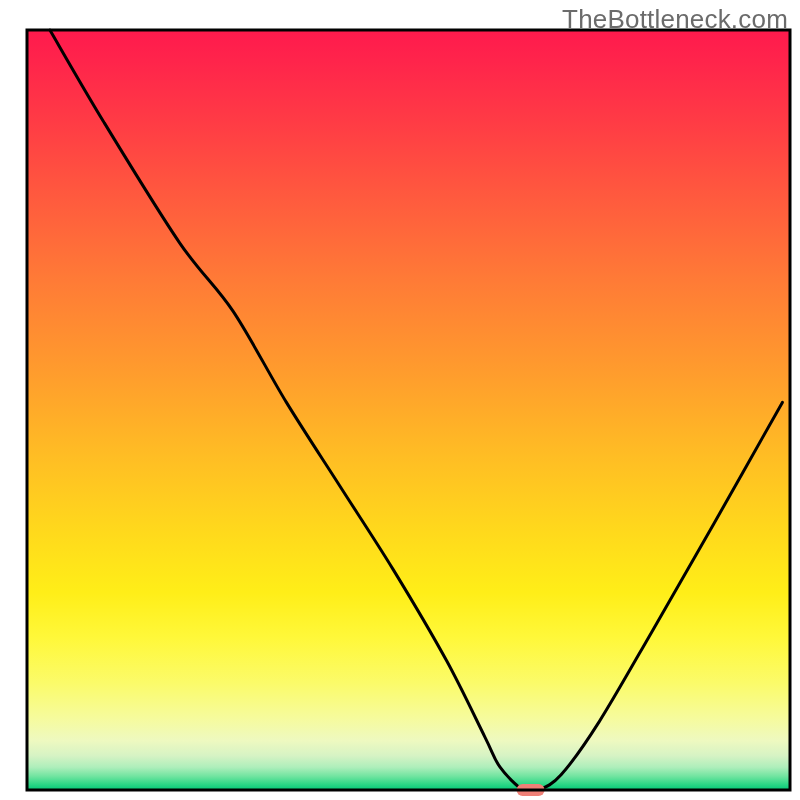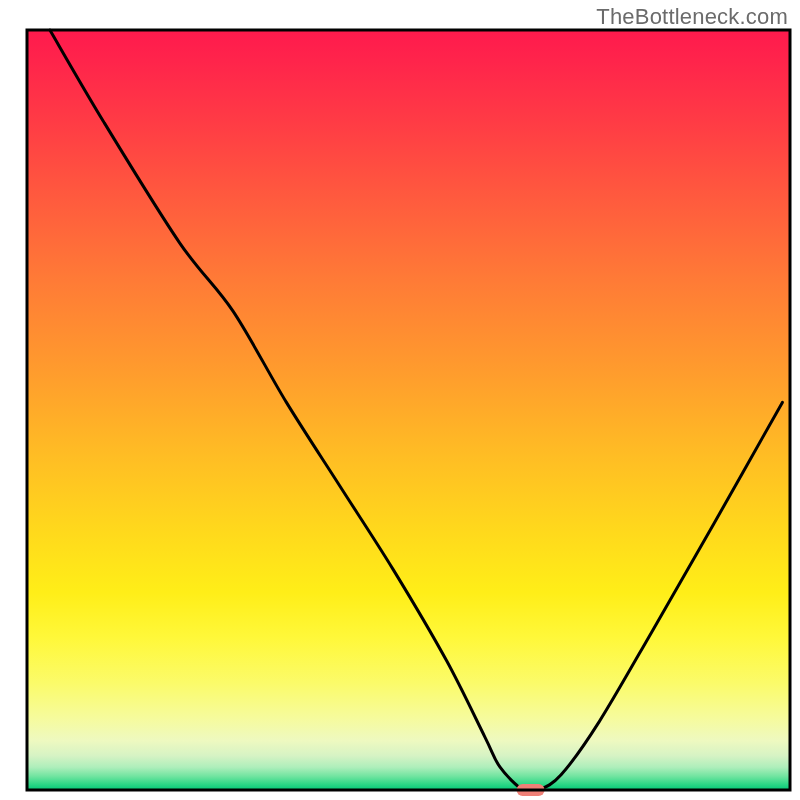--- a/index.html
+++ b/index.html
@@ -14,21 +14,21 @@
   .chart-wrap {
     position: relative;
     width: 800px;
     height: 800px;
   }
   .watermark {
     position: absolute;
     top: 4px;
     right: 12px;
     color: #6b6b6b;
-    font-size: 22px;
+    font-size: 26px;
     font-weight: 400;
     letter-spacing: 0.2px;
     z-index: 5;
   }
   svg.plot {
     position: absolute;
     top: 0;
     left: 0;
     width: 800px;
     height: 800px;

